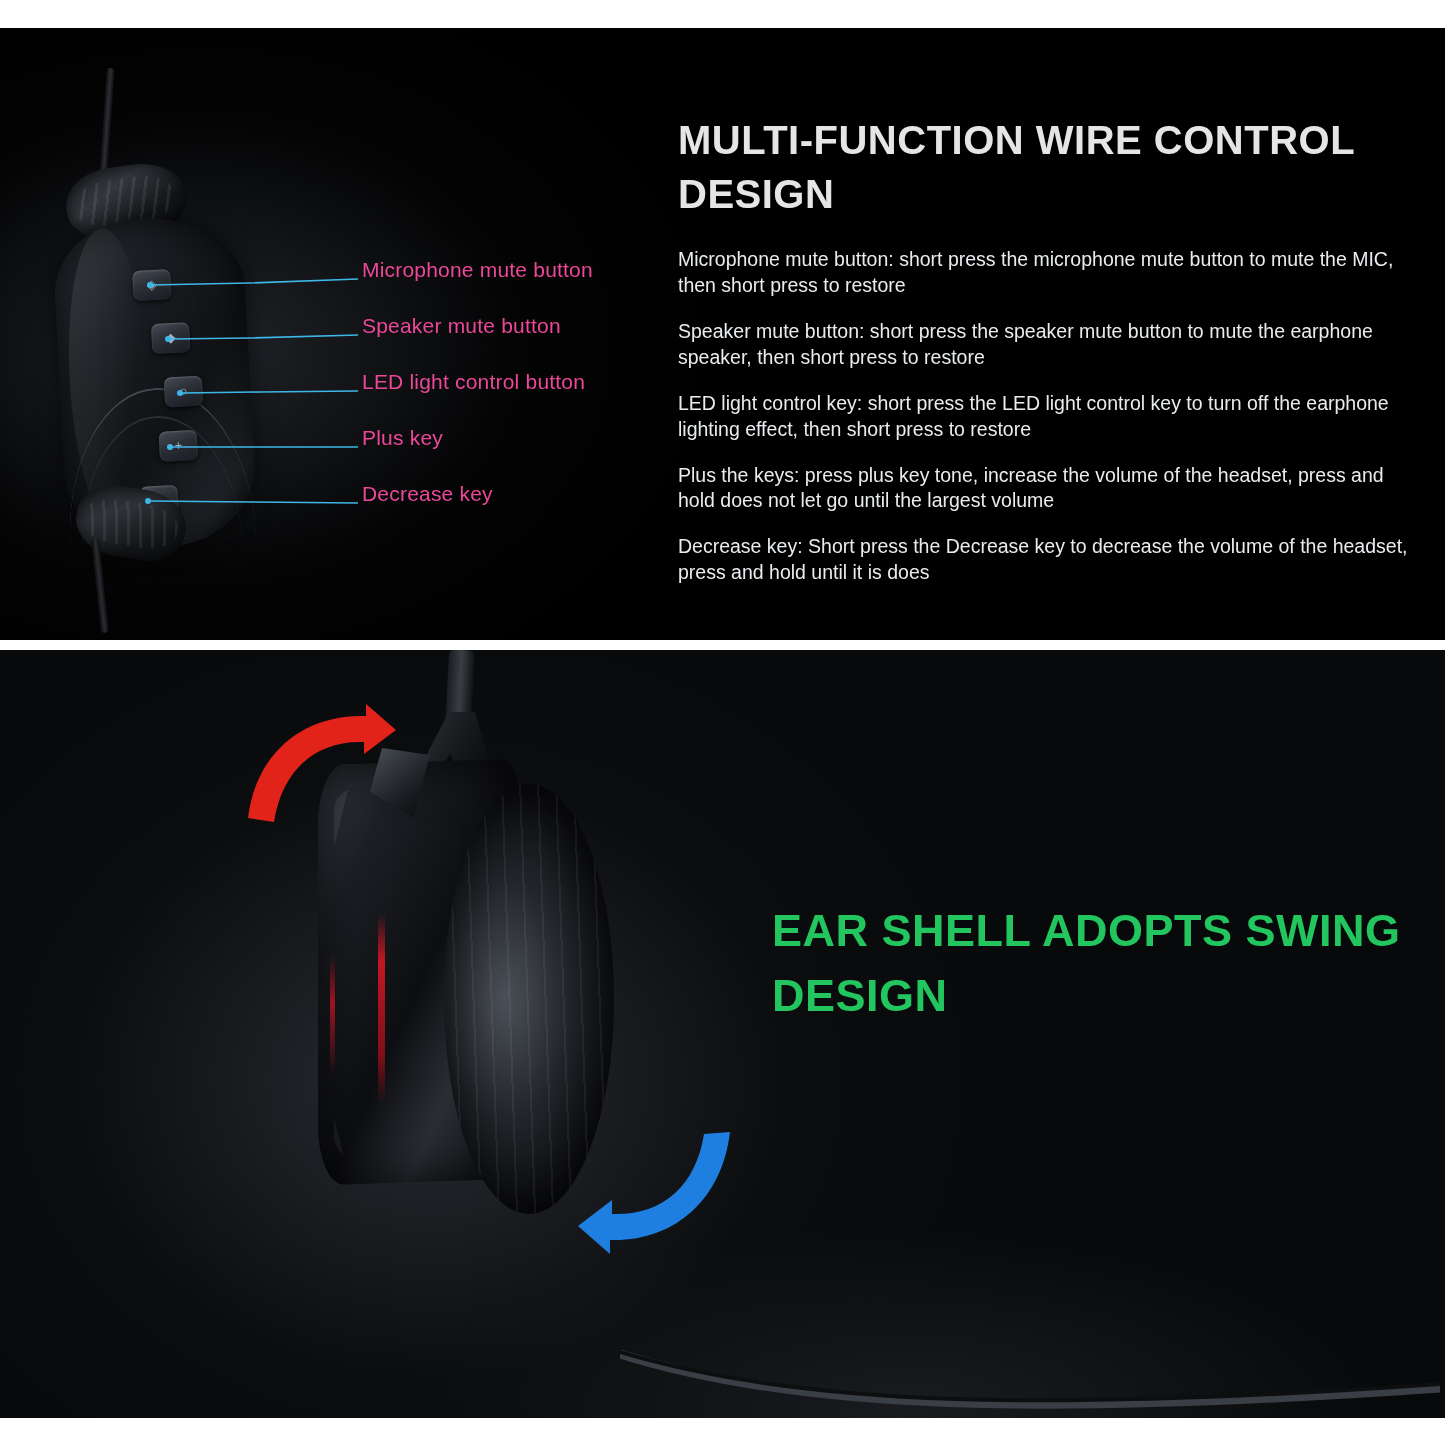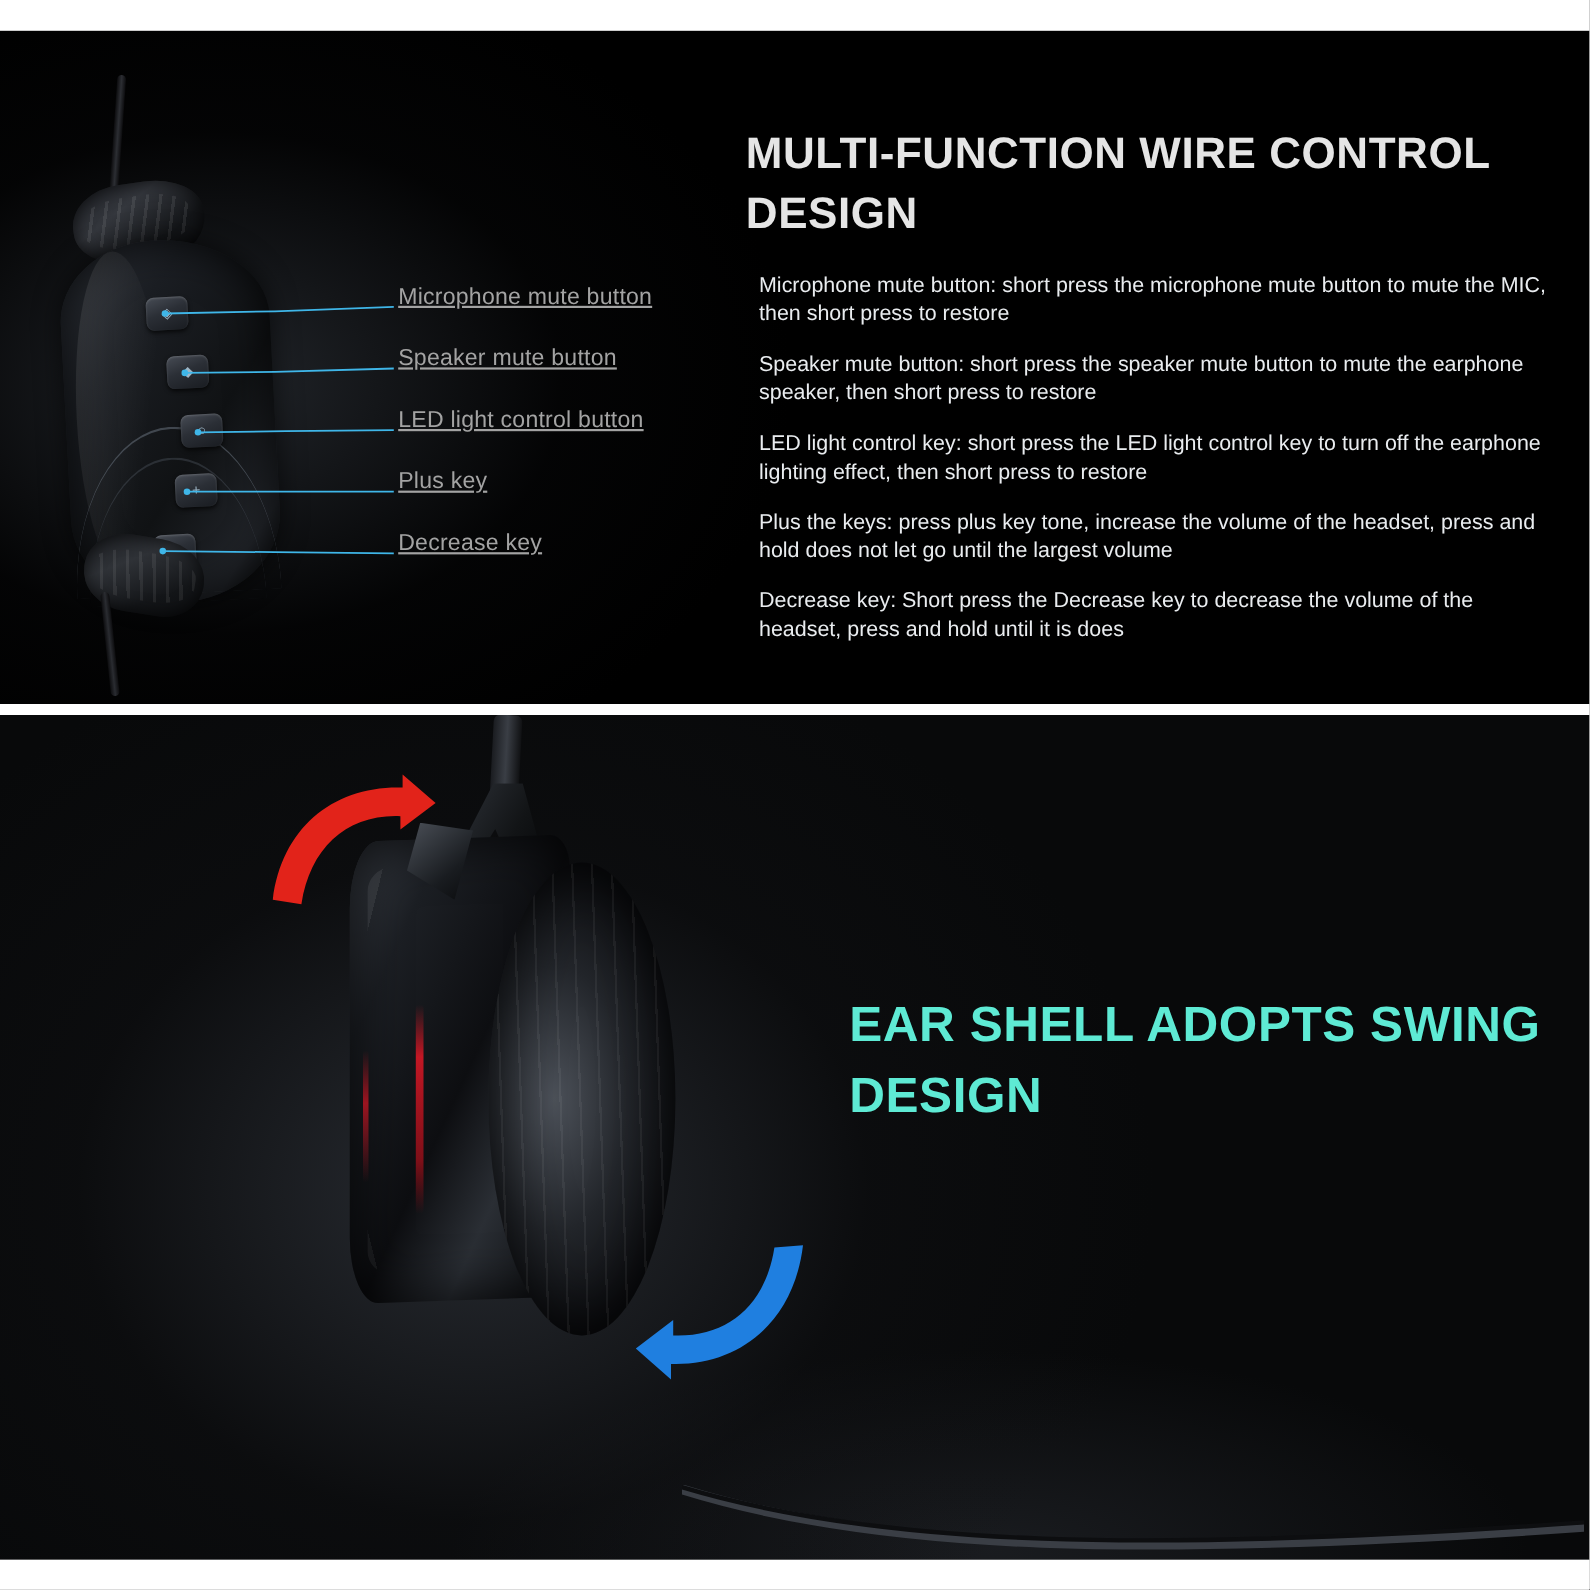--- a/index.html
+++ b/index.html
@@ -166,25 +166,24 @@
   }
 
   .callouts {
     position: absolute;
     left: 362px;
     top: 0;
     width: 300px;
   }
   .callout {
     position: absolute;
-    color: #a3a3a3;
+    color: #ec4899;
     font-size: 21px;
     white-space: nowrap;
     letter-spacing: 0.2px;
-    text-decoration: underline;
   }
   .c1 { top: 230px; }
   .c2 { top: 286px; }
   .c3 { top: 342px; text-align: right; }
   .c4 { top: 398px; }
   .c5 { top: 454px; }
 
   .top-right {
     position: absolute;
     left: 678px;
@@ -196,21 +195,21 @@
     font-size: 40px;
     font-weight: bold;
     line-height: 1.35;
     letter-spacing: 0.5px;
     margin: 0 0 26px 0;
   }
   .para {
     color: #e9ecef;
     font-size: 19.5px;
     line-height: 1.33;
-    margin: 0 0 20px 12px;
+    margin: 0 0 20px 0;
   }
 
   
   .panel-bottom {
     position: absolute;
     left: 0;
     top: 650px;
     width: 1445px;
     height: 768px;
     background: #08090a;
@@ -322,21 +321,21 @@
     top: 470px;
     width: 170px;
     height: 140px;
   }
 
   .bottom-title {
     position: absolute;
     left: 772px;
     top: 248px;
     width: 640px;
-    color: #5eead4;
+    color: #22c55e;
     font-size: 45px;
     font-weight: bold;
     line-height: 1.45;
     letter-spacing: 0.5px;
   }
 
   .cable-bottom {
     position: absolute;
     left: 620px;
     top: 700px;

